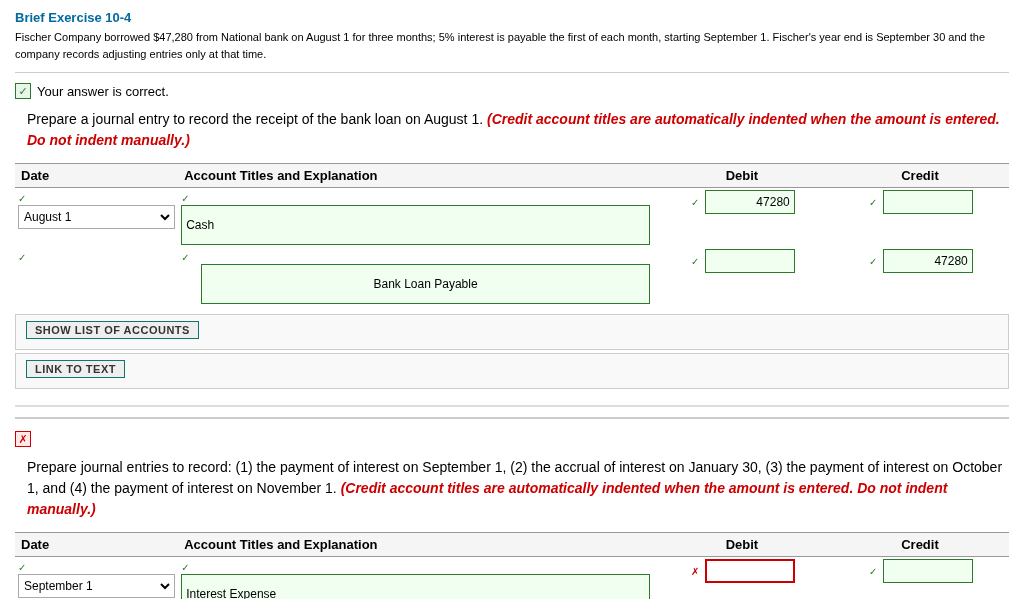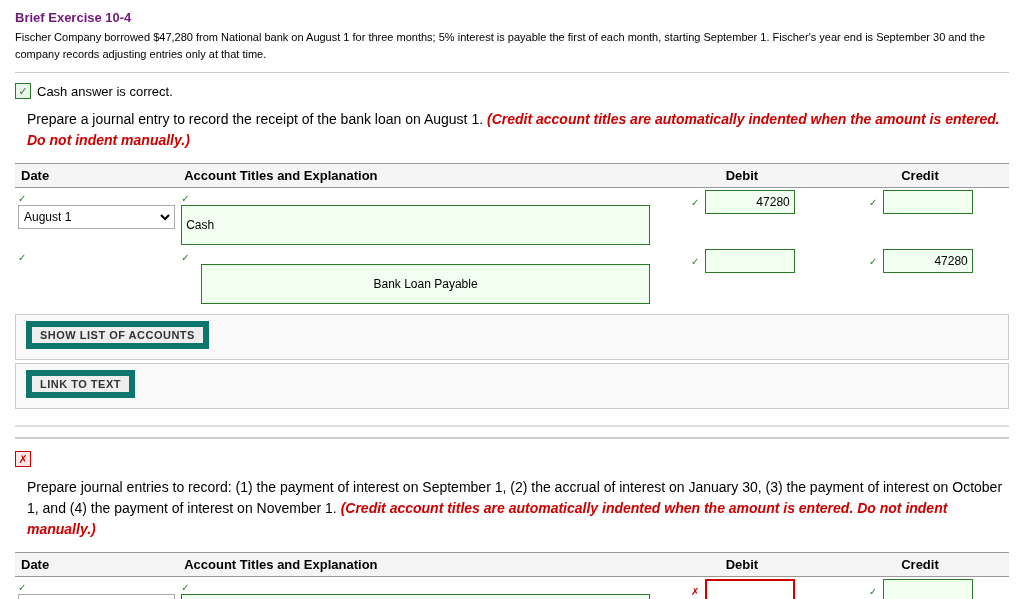--- a/index.html
+++ b/index.html
@@ -13,21 +13,21 @@
 
     .page-container {
       padding: 10px 15px;
     }
 
     .section {
       margin-bottom: 16px;
     }
 
     .exercise-title {
-      color: #701a75;
+      color: #0369a1;
       font-weight: bold;
       margin-bottom: 4px;
     }
 
     .description {
       font-size: 11px;
       line-height: 1.5;
       margin-bottom: 10px;
     }
 
@@ -191,21 +191,21 @@
 
     .links-section {
       border: 1px solid #ccc;
       padding: 6px 10px;
       margin-bottom: 4px;
       background: #f9f9f9;
     }
 
     .link-btn {
       display: inline-block;
-      border: 6px solid #0f766e;
+      border: 1px solid #0f766e;
       padding: 2px 8px;
       font-size: 11px;
       text-transform: uppercase;
       cursor: pointer;
       background: #eee;
       margin-bottom: 4px;
       color: #333;
       font-weight: bold;
       letter-spacing: 0.5px;
     }
@@ -241,21 +241,21 @@
 <div class="page-container">
 
   <div class="section">
     <div class="exercise-title">Brief Exercise 10-4</div>
     <div class="description">Fischer Company borrowed $47,280 from National bank on August 1 for three months; 5% interest is payable the first of each month, starting September 1. Fischer's year end is September 30 and the company records adjusting entries only at that time.</div>
 
     <hr class="divider">
 
     <div class="answer-status">
       <span class="checkmark-icon">✓</span>
-      <span>Cash answer is correct.</span>
+      <span>Your answer is correct.</span>
     </div>
 
     <div class="instruction">
       <span>Prepare a journal entry to record the receipt of the bank loan on August 1.</span>
       <em>(Credit account titles are automatically indented when the amount is entered. Do not indent manually.)</em>
     </div>
 
     <table class="journal-table">
       <thead>
         <tr>

